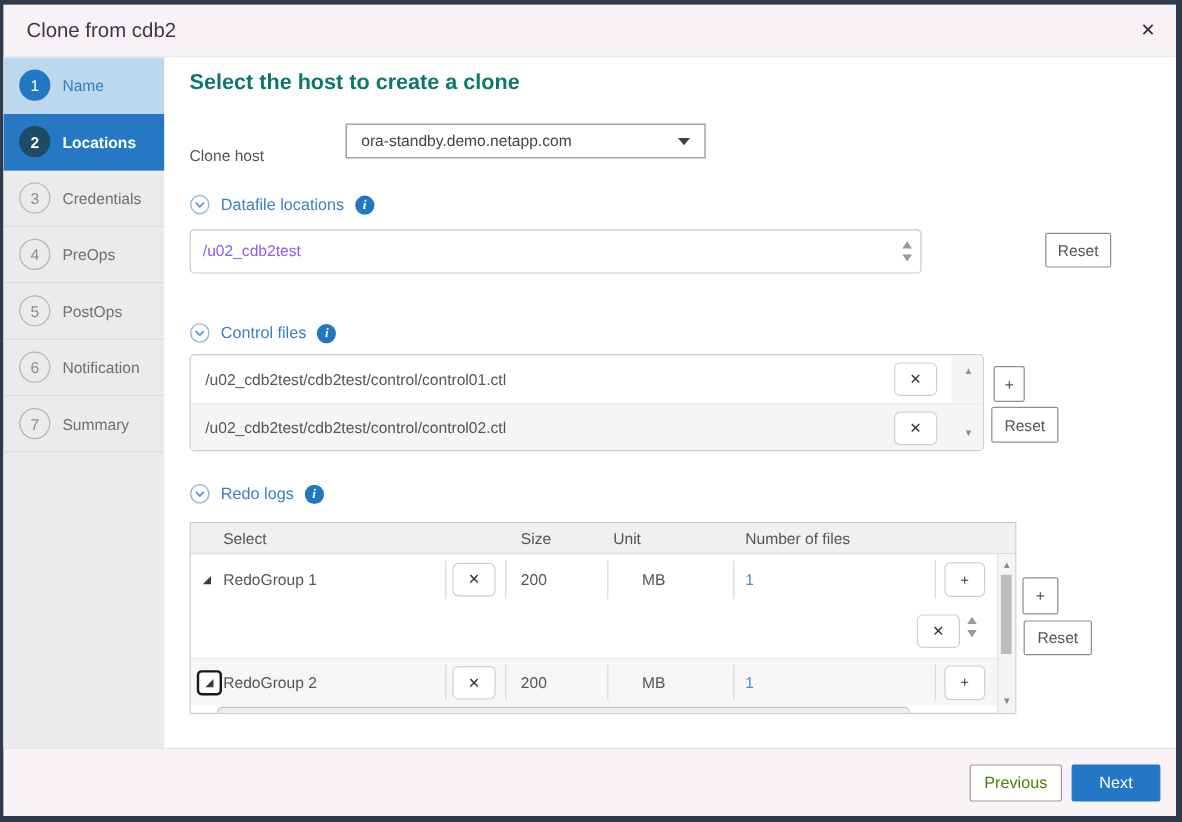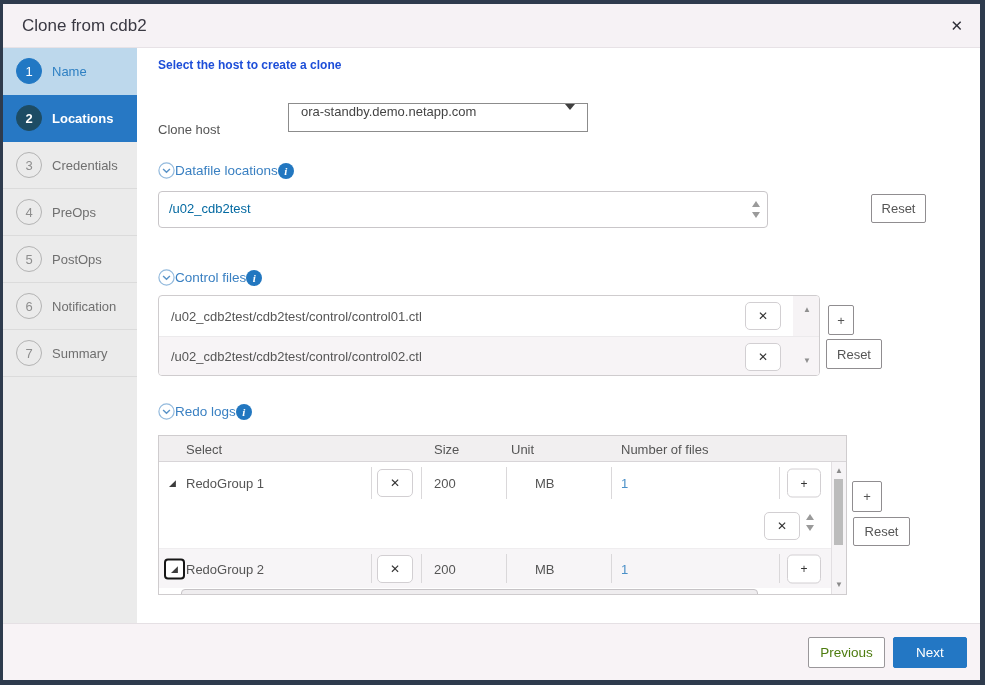--- a/index.html
+++ b/index.html
@@ -21,30 +21,30 @@
   .slbl{font-size:13px;color:#6f6f6f;}
   .step.done{background:#bdd8ec;border-bottom-color:#bdd8ec;}
   .step.done .circle{background:#2178c4;border-color:#2178c4;color:#fff;}
   .step.done .slbl{color:#2f80c3;}
   .step.active{background:#2778c4;border-bottom-color:#2778c4;}
   .step.active .circle{background:#1d4c64;border-color:#1d4c64;color:#fff;font-weight:bold;}
   .step.active .slbl{color:#fff;font-weight:bold;}
   .sidefill{flex:1;background:#ebebeb;}
   
   .main{flex:1;position:relative;background:#fff;font-size:13px;color:#555;overflow:hidden;}
-  .heading{position:absolute;left:21px;top:10px;font-size:12px;font-weight:bold;color:#1d4ed8;}
+  .heading{position:absolute;left:21px;top:10px;font-size:18px;font-weight:bold;color:#0f766e;}
   .chost-label{position:absolute;left:21px;top:74px;color:#555;}
   .select{position:absolute;left:151px;top:55px;width:300px;height:29px;border:1px solid #8c8c8c;
-    background:#fff;display:flex;align-items:flex-start;padding:0 12px;color:#444;cursor:pointer;}
+    background:#fff;display:flex;align-items:center;padding:0 12px;color:#444;cursor:pointer;}
   .caret{margin-left:auto;width:0;height:0;border-left:5px solid transparent;border-right:5px solid transparent;
     border-top:6px solid #3f3f3f;}
-  .sec-title{position:absolute;left:21px;display:flex;align-items:center;color:#3a80c2;font-size:13.5px;cursor:pointer;}
+  .sec-title{position:absolute;left:21px;display:flex;align-items:center;gap:9px;color:#3a80c2;font-size:13.5px;cursor:pointer;}
   .info{width:16px;height:16px;border-radius:50%;background:#2277c0;color:#fff;display:flex;align-items:center;
     justify-content:center;font-size:11px;font-weight:bold;font-family:"Liberation Serif","DejaVu Serif",serif;font-style:italic;}
-  .field{border:1px solid #c9c6c9;border-radius:4px;background:#fff;color:#0369a1;}
+  .field{border:1px solid #c9c6c9;border-radius:4px;background:#fff;color:#8b5cf6;}
   .df-input{position:absolute;left:21px;top:143px;width:610px;height:37px;padding:9px 26px 9px 10px;}
   .spin{position:absolute;display:flex;flex-direction:column;gap:5px;align-items:center;}
   .spin .up{width:0;height:0;border-left:4px solid transparent;border-right:4px solid transparent;border-bottom:6px solid #9a9a9a;cursor:pointer;}
   .spin .dn{width:0;height:0;border-left:4px solid transparent;border-right:4px solid transparent;border-top:6px solid #9a9a9a;cursor:pointer;}
   .df-spin{right:7px;top:9px;}
   .btn{background:#fff;border:1px solid #908d90;color:#555;font-size:13px;display:flex;align-items:center;
     justify-content:center;cursor:pointer;border-radius:2px;position:absolute;}
   .reset1{left:734px;top:146px;width:55px;height:29px;}
   
   .cf-box{position:absolute;left:21px;top:247px;width:662px;height:81px;border:1px solid #cfccce;border-radius:4px;

